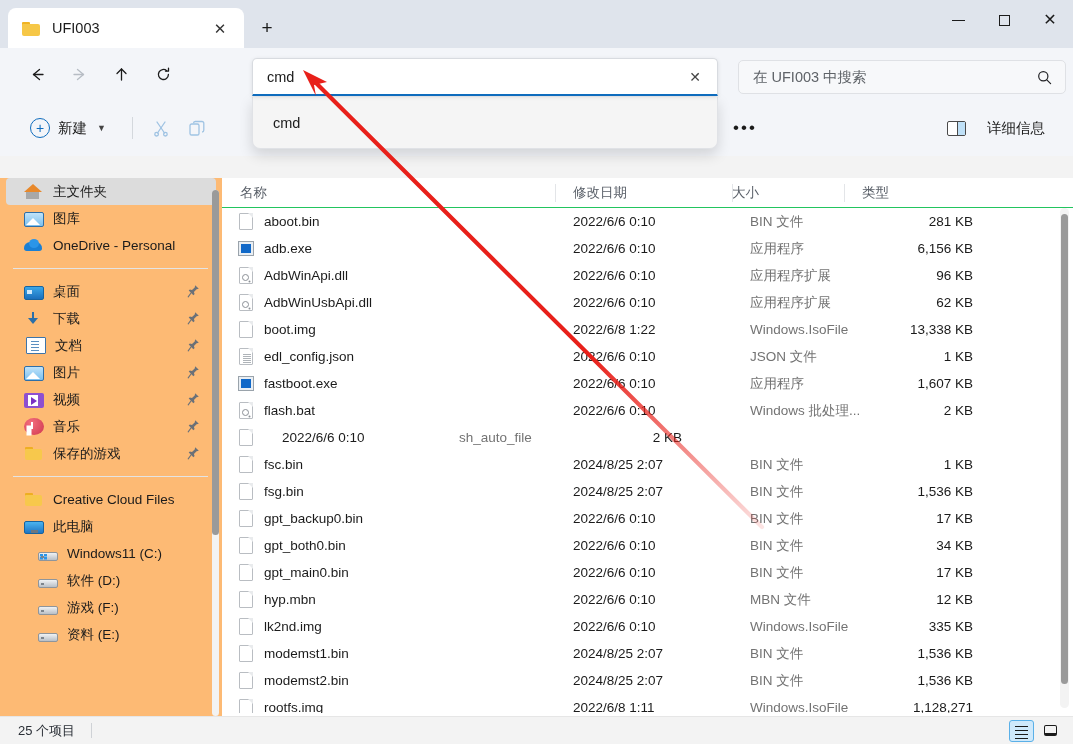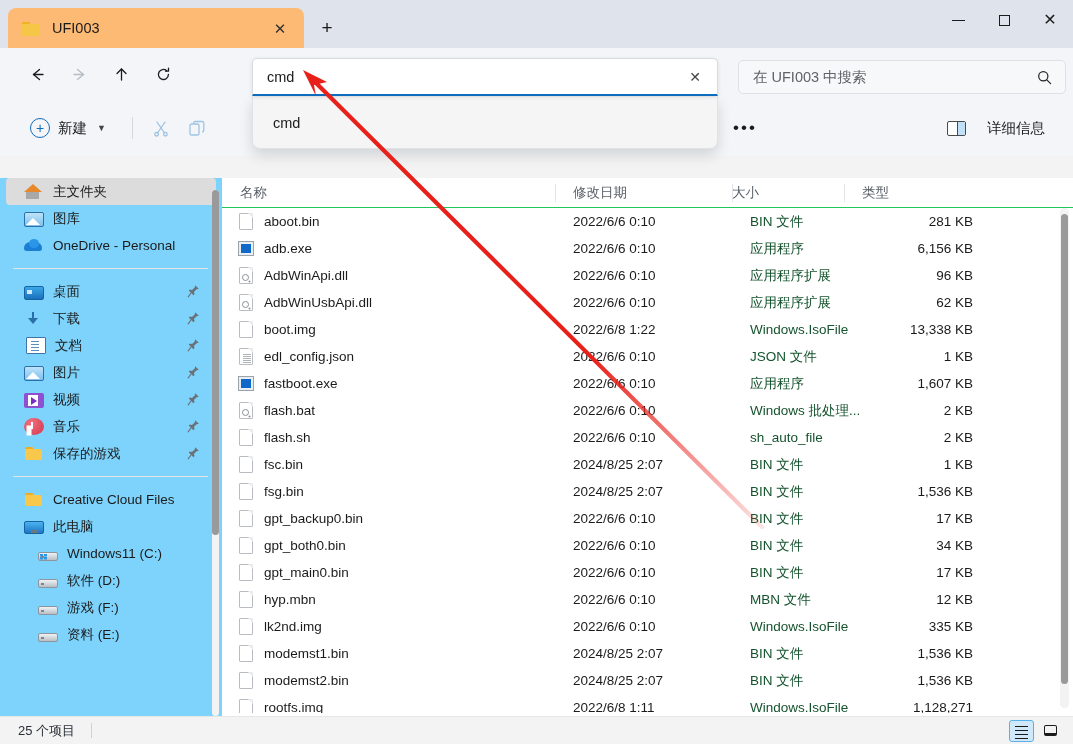--- a/index.html
+++ b/index.html
@@ -18,22 +18,22 @@
 
   
   .titlebar {
     position: absolute; left: 0; top: 0;
     width: 1073px; height: 48px;
     background: #dfe4ec;
     display: flex; align-items: flex-end;
   }
   .tab {
     margin-left: 8px;
-    width: 296px; height: 40px;
-    background: #fdba74;
+    width: 236px; height: 40px;
+    background: #ffffff;
     border-radius: 8px 8px 0 0;
     display: flex; align-items: center;
     padding: 0 10px 0 14px;
     position: relative;
   }
   .tab-folder-icon {
     width: 18px; height: 15px; flex: 0 0 18px;
     position: relative; margin-right: 12px;
   }
   .tab-folder-icon::before {
@@ -189,21 +189,21 @@
     content: ""; position: absolute; right: 0; top: 0;
     width: 7px; height: 100%; background: #bfe0f7;
     border-left: 1.2px solid #4a4a4a;
   }
   .details-label { font-size: 14.5px; color: #1b1b1b; }
 
   
   .sidebar {
     position: absolute; left: 0; top: 178px;
     width: 222px; height: 538px;
-    background: #7dd3fc;
+    background: #fdba74;
     overflow: hidden;
   }
   .sb-item {
     height: 27px; display: flex; align-items: center;
     padding-left: 18px; padding-right: 8px;
     border-radius: 4px; margin: 0 6px;
     position: relative;
   }
   .sb-item.selected { background: #dcdcdc; }
   .sb-item.indent { padding-left: 32px; }
@@ -373,21 +373,21 @@
   .c-size { width: 112px; padding-left: 0; padding-right: 16px; justify-content: flex-start; }
 
   .rows { position: relative; height: 505px; overflow: hidden; }
   .frow {
     display: flex; height: 27px; align-items: center;
     font-size: 13.5px; color: #1b1b1b;
   }
   .fi-icon { width: 16px; height: 18px; margin-left: 16px; margin-right: 10px; flex: 0 0 16px; position: relative; }
   .fname { width: 291px; white-space: nowrap; overflow: hidden; }
   .fdate { width: 177px; padding-left: 18px; color: #1b1b1b; }
-  .ftype { width: 145px; padding-left: 18px; color: #14532d; }
+  .ftype { width: 145px; padding-left: 18px; color: #737373; }
   .fsize { width: 112px; padding-right: 16px; text-align: right; color: #1b1b1b; }
 
   
   .fic-blank, .fic-txt, .fic-dll, .fic-bat {
     width: 14px; height: 17px; background: #ffffff;
     border: 1px solid #b9bdc2; border-radius: 1px;
     position: absolute; left: 1px; top: 0;
   }
   .fic-blank::after, .fic-txt::after, .fic-dll::after, .fic-bat::after {
     content: ""; position: absolute; right: -1px; top: -1px;
@@ -730,21 +730,20 @@
           </span>
           <span class="fname">flash.bat</span>
           <span class="fdate">2022/6/6 0:10</span>
           <span class="ftype">Windows 批处理...</span>
           <span class="fsize">2 KB</span>
         </div>
         <div class="frow">
           <span class="fi-icon">
             <span class="fic-blank"></span>
           </span>
-          <span class="fname">flash.sh</span>
           <span class="fdate">2022/6/6 0:10</span>
           <span class="ftype">sh_auto_file</span>
           <span class="fsize">2 KB</span>
         </div>
         <div class="frow">
           <span class="fi-icon">
             <span class="fic-blank"></span>
           </span>
           <span class="fname">fsc.bin</span>
           <span class="fdate">2024/8/25 2:07</span>

